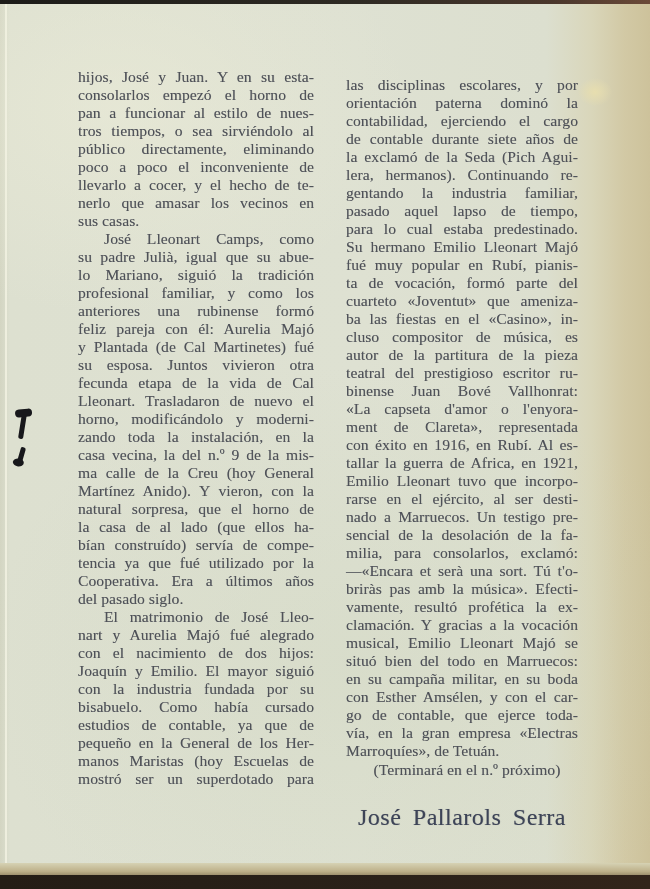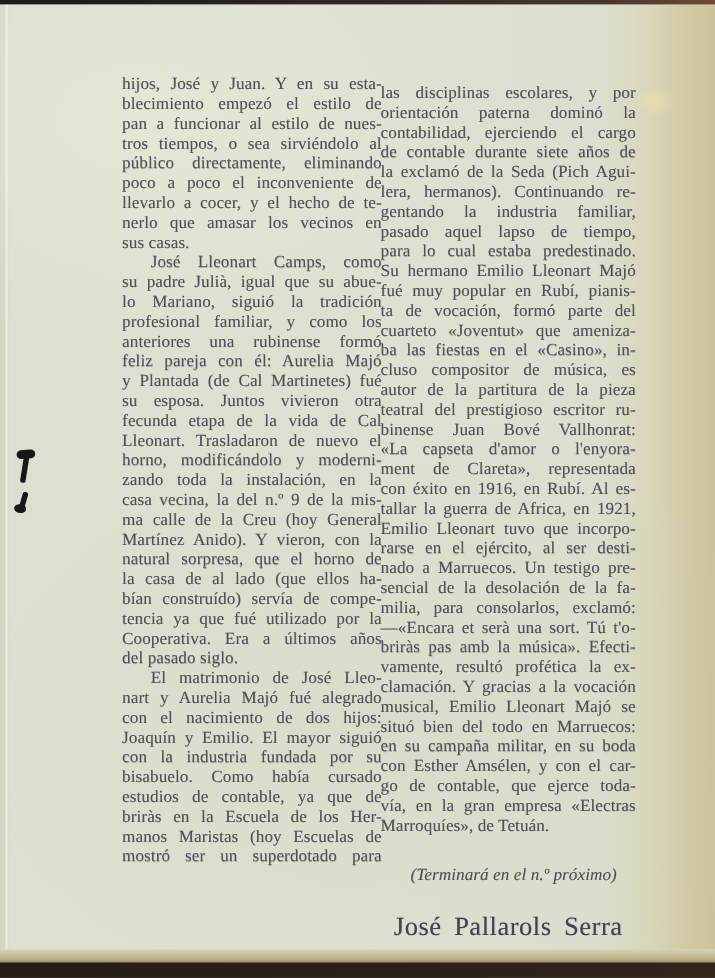--- a/index.html
+++ b/index.html
@@ -55,50 +55,50 @@
     content:"";position:absolute;left:-4px;bottom:-4px;width:11px;height:8px;border-radius:50%;
     background:var(--staple,#17171b);transform:rotate(-10deg);
   }
   
   .col{
     position:absolute;
     color:var(--ink,#4e5158);
     font-size:15.5px;line-height:18px;letter-spacing:.1px;
     text-shadow:.3px .3px .6px rgba(62,64,74,.35);
   }
-  .col-left{left:78px;top:68px;width:236px;margin-left:33px;}
+  .col-left{left:78px;top:68px;width:236px;}
   .col-right{left:346px;top:76px;width:232px;}
   .para{margin:0;}
   .line{text-align:justify;text-align-last:justify;min-height:18px;}
   .line.last{text-align-last:left;}
   .para.continues .line.last{text-align-last:justify;}
   .para.indent .line:first-child{text-indent:26px;}
   .closing-note{
-    margin-top:26px;text-align:center;padding-left:10px;
-    font-size:15.5px;line-height:20px;font-style:italic;
+    margin-top:0;text-align:center;padding-left:10px;
+    font-size:15.5px;line-height:20px;
   }
   .signature{
     margin-top:22px;text-align:center;
     font-size:24px;line-height:30px;letter-spacing:.5px;word-spacing:5px;
     color:var(--signature_ink,#3d4457);
     text-shadow:.3px .3px .7px rgba(50,56,78,.4);
   }
 </style>
 </head>
 <body>
 
 <div class="scan">
   <div class="paper"></div>
   <div class="gutter-line"></div>
   <div class="stain"></div>
 
   <div class="col col-left">
     <div class="para">
         <div class="line">hijos, José y Juan. Y en su esta-</div>
-        <div class="line">blecimiento empezó el estilo de</div>
+        <div class="line">consolarlos empezó el horno de</div>
         <div class="line">pan a funcionar al estilo de nues-</div>
         <div class="line">tros tiempos, o sea sirviéndolo al</div>
         <div class="line">público directamente, eliminando</div>
         <div class="line">poco a poco el inconveniente de</div>
         <div class="line">llevarlo a cocer, y el hecho de te-</div>
         <div class="line">nerlo que amasar los vecinos en</div>
         <div class="line last">sus casas.</div>
       </div>
     <div class="para indent">
         <div class="line">José Lleonart Camps, como</div>
@@ -124,21 +124,21 @@
         <div class="line last">del pasado siglo.</div>
       </div>
     <div class="para indent continues">
         <div class="line">El matrimonio de José Lleo-</div>
         <div class="line">nart y Aurelia Majó fué alegrado</div>
         <div class="line">con el nacimiento de dos hijos:</div>
         <div class="line">Joaquín y Emilio. El mayor siguió</div>
         <div class="line">con la industria fundada por su</div>
         <div class="line">bisabuelo. Como había cursado</div>
         <div class="line">estudios de contable, ya que de</div>
-        <div class="line">briràs en la Escuela de los Her-</div>
+        <div class="line">pequeño en la General de los Her-</div>
         <div class="line">manos Maristas (hoy Escuelas de</div>
         <div class="line last">mostró ser un superdotado para</div>
       </div>
   </div>
 
   <div class="col col-right">
     <div class="para">
         <div class="line">las disciplinas escolares, y por</div>
         <div class="line">orientación paterna dominó la</div>
         <div class="line">contabilidad, ejerciendo el cargo</div>

